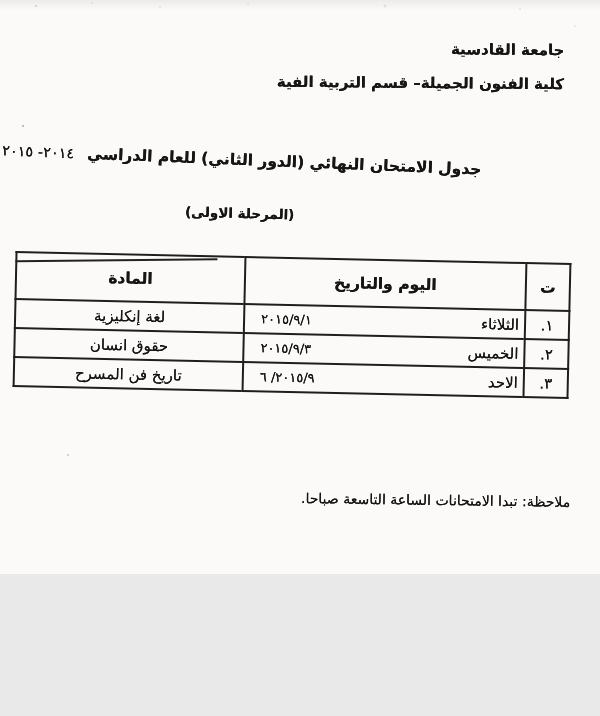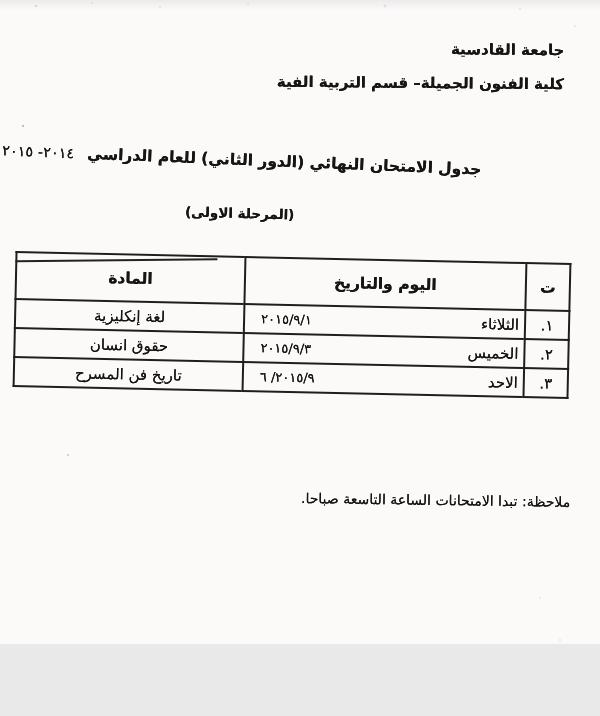--- a/index.html
+++ b/index.html
@@ -1,17 +1,17 @@
 <!DOCTYPE html>
 <html lang="ar"><head>
 <meta charset="utf-8">
 <style>
   html,body{margin:0;padding:0;background:#e9e9e9;}
   .page{
-    position:relative;width:600px;height:644px;overflow:hidden;
+    position:relative;width:600px;height:574px;overflow:hidden;
     background:#fbfaf8;
     font-family:"DejaVu Sans",sans-serif;
     color:#171513;
     direction:rtl;
   }
   
   .page::before{
     content:"";position:absolute;inset:0;pointer-events:none;
     background:
       radial-gradient(2px 2px at 36px 6px,  rgba(125,125,150,.55), transparent 70%),

